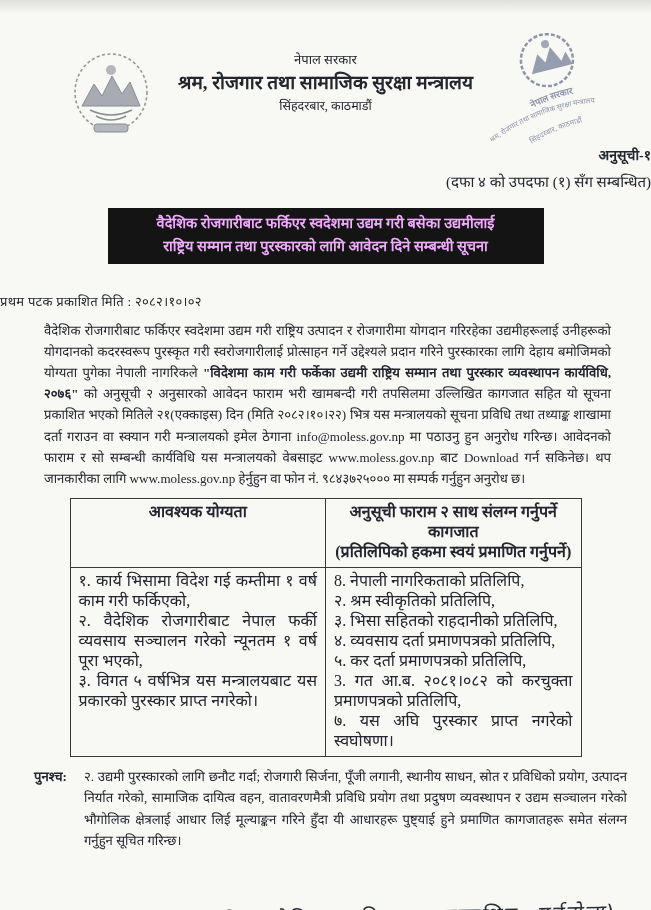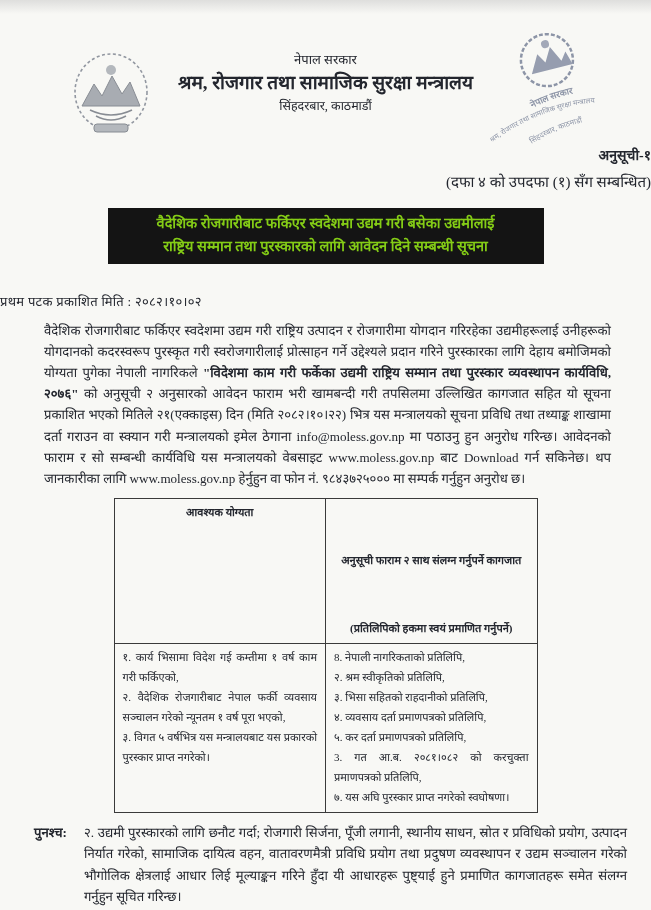--- a/index.html
+++ b/index.html
@@ -25,50 +25,50 @@
   .gov{font-size:13px;}
   .ministry{font-size:19px;font-weight:bold;margin-top:3px;}
   .address{font-size:12.5px;margin-top:4px;}
   
   .schedule{text-align:right;margin-top:30px;}
   .sch-title{font-size:14px;font-weight:bold;}
   .sch-rel{font-size:15px;margin-top:7px;}
   
   .banner{
     width:436px;margin:17px auto 0;
-    background:#141414;color:#84cc16;
+    background:#141414;color:#f0abfc;
     text-align:center;font-weight:bold;font-size:14.5px;
     line-height:23px;padding:4px 8px 6px;
     box-sizing:border-box;
   }
   
   .pubdate{
     margin:28px 52px 0 0;text-align:left;
     font-size:13px;font-weight:400;letter-spacing:.3px;
   }
   
   .bodytext{
     margin:10px 40px 0 44px;
     font-size:13.1px;line-height:21.2px;
     text-align:justify;
   }
   .bodytext .b{font-weight:bold;}
   
   table.doc{
-    width:424px;margin:9px auto 0;
+    width:512px;margin:9px auto 0;
     border-collapse:collapse;
-    font-size:11px;line-height:20px;
+    font-size:16px;line-height:20px;
   }
   table.doc th, table.doc td{
     border:1.3px solid #3a3a3a;
     vertical-align:top;
     padding:3px 8px 5px;
   }
   table.doc th{font-weight:bold;text-align:center;line-height:20px;}
-  table.doc th .sub{font-weight:bold;margin-top:48px;}
+  table.doc th .sub{font-weight:bold;}
   table.doc td{text-align:justify;}
   table.doc col.c1{width:50%;}
   table.doc col.c2{width:50%;}
   .cell-item{margin:0;}
   
   .ps{display:flex;margin:9px 24px 0 34px;font-size:13.1px;line-height:21.2px;}
   .ps-label{font-weight:bold;flex:0 0 50px;}
   .ps-items{flex:1;text-align:justify;}
   .ps-items .note{margin:0;}
   

